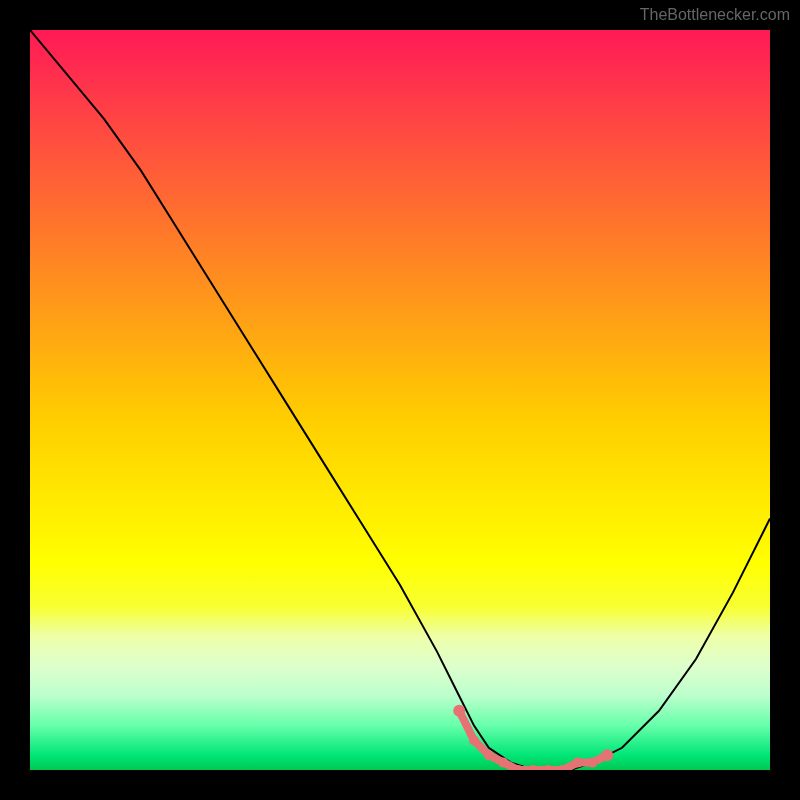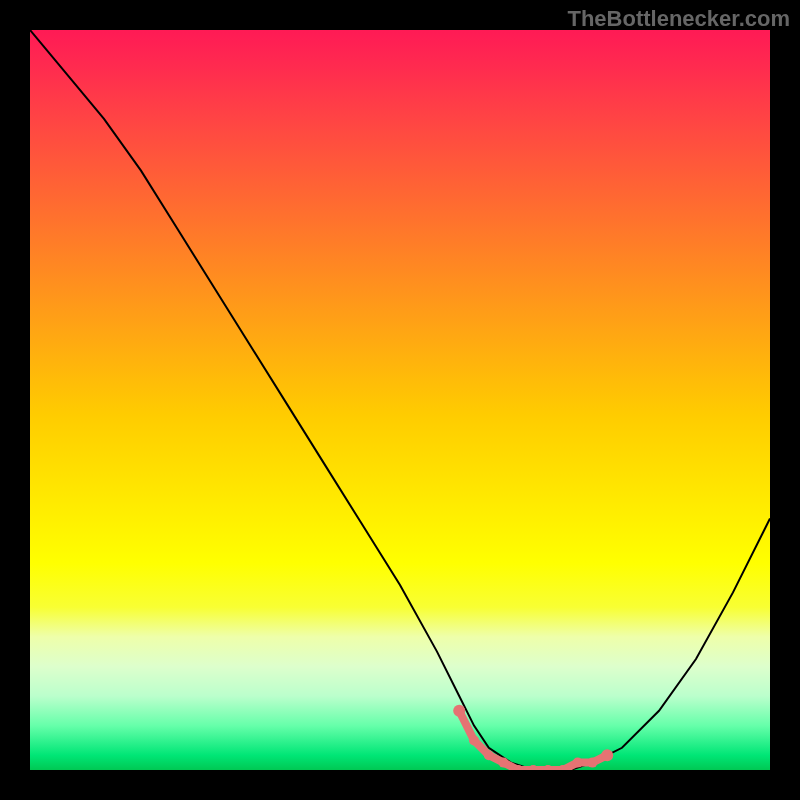--- a/index.html
+++ b/index.html
@@ -10,22 +10,22 @@
     background: #000;
     position: relative;
     overflow: hidden;
     font-family: Arial, sans-serif;
   }
   .watermark {
     position: absolute;
     top: 6px;
     right: 10px;
     color: #666;
-    font-size: 22px;
-    font-weight: bold;
+    font-size: 16px;
+    font-weight: normal;
     z-index: 10;
   }
   .plot-area {
     position: absolute;
     left: 30px;
     top: 30px;
     width: 740px;
     height: 740px;
     background: linear-gradient(to bottom,
       #ff1a55 0%,

